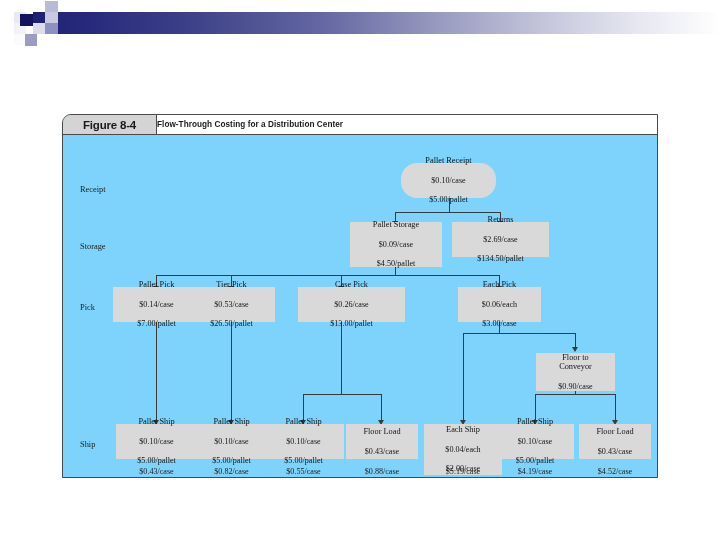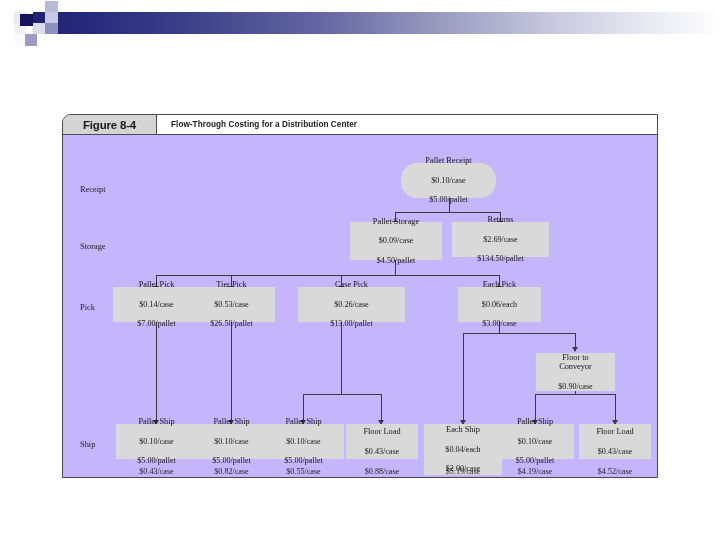--- a/index.html
+++ b/index.html
@@ -14,38 +14,38 @@
   .banner{position:absolute;left:0;top:0;width:720px;height:50px;}
   .banner-bar{
     position:absolute;left:33px;top:12px;width:687px;height:22px;
     background:linear-gradient(to right,#1f2170 0%,#272a7c 8%,#3b3f86 22%,#6467a2 42%,#9b9dc1 60%,#c6c7dc 75%,#e6e7f0 88%,#ffffff 100%);
   }
   .sq{position:absolute;}
 
   
   .figure{
     position:absolute;left:62px;top:114px;width:596px;height:364px;
-    border:1.4px solid #4a4a4a;border-radius:9px 0 0 0;background:#c4b5fd;
+    border:1.4px solid #4a4a4a;border-radius:9px 0 0 0;background:#7dd3fc;
     box-sizing:border-box;
   }
   .fig-header{
     position:absolute;left:0;top:0;width:100%;height:20px;
     box-sizing:border-box;border-bottom:1.4px solid #4a4a4a;
     display:flex;align-items:stretch;
   }
   .fig-num{
     width:93px;background:#d4d4d4;border-right:1.4px solid #4a4a4a;
     display:flex;align-items:center;justify-content:center;
     font-family:"Liberation Sans",sans-serif;
     font-weight:bold;font-size:11.5px;color:#1a1a1a;letter-spacing:-.2px;
     border-radius:8px 0 0 0;
   }
   .fig-title{
     flex:1;background:#ffffff;display:flex;align-items:center;
-    padding-left:14px;
+    padding-left:0;
     font-family:"Liberation Sans",sans-serif;
     font-weight:bold;font-size:8.2px;color:#1a1a1a;letter-spacing:.05px;
   }
 
   .canvas{position:absolute;left:0;top:20px;width:596px;height:342px;}
 
   
   .rowlabel{
     position:absolute;font-size:8.4px;color:#1d1d1d;white-space:nowrap;
   }
@@ -154,21 +154,21 @@
       <div class="arrow" style="left:469px;top:285px;"></div>
       <div class="vline" style="left:552px;top:259px;height:27px;"></div>
       <div class="arrow" style="left:549px;top:285px;"></div>
 
       <div class="node" style="left:338px;top:28px;width:95px;height:35px;border-radius:16px;">
         <div class="ttl">Pallet Receipt</div>
         <div class="ln">$0.10/case</div>
         <div class="ln">$5.00/pallet</div>
       </div>
 
-      <div class="node" style="left:287px;top:87px;width:92px;height:38px;">
+      <div class="node" style="left:287px;top:87px;width:92px;height:45px;">
         <div class="ttl">Pallet Storage</div>
         <div class="ln">$0.09/case</div>
         <div class="ln">$4.50/pallet</div>
       </div>
       <div class="node" style="left:389px;top:87px;width:97px;height:35px;">
         <div class="ttl">Returns</div>
         <div class="ln">$2.69/case</div>
         <div class="ln">$134.50/pallet</div>
       </div>
 

